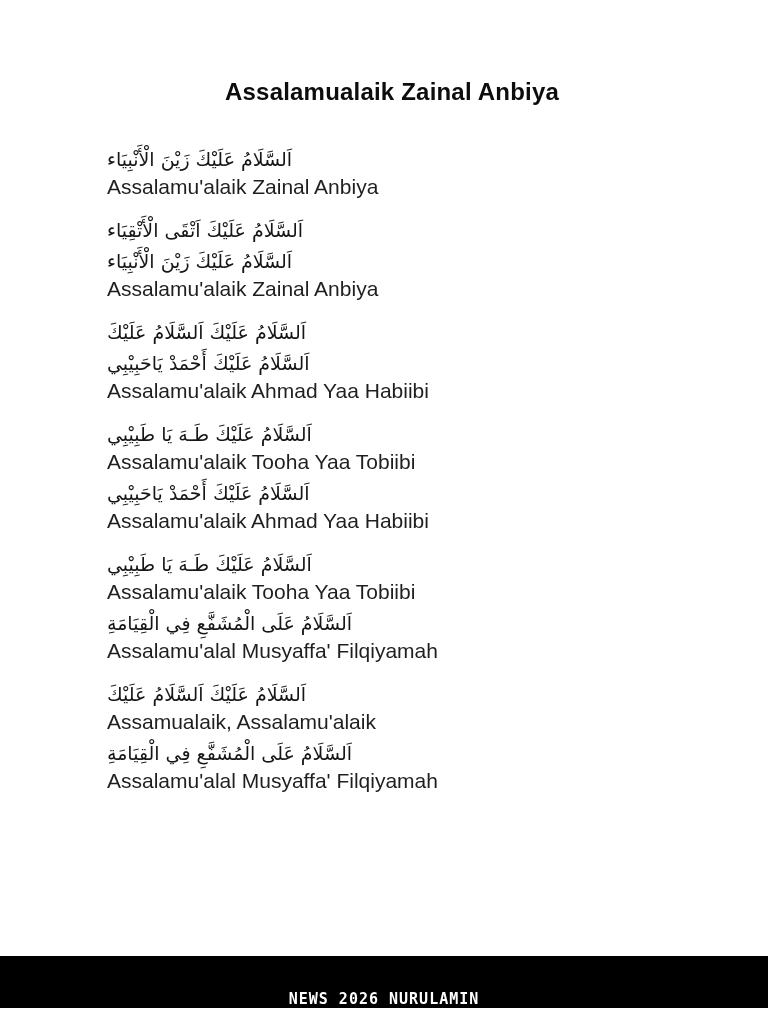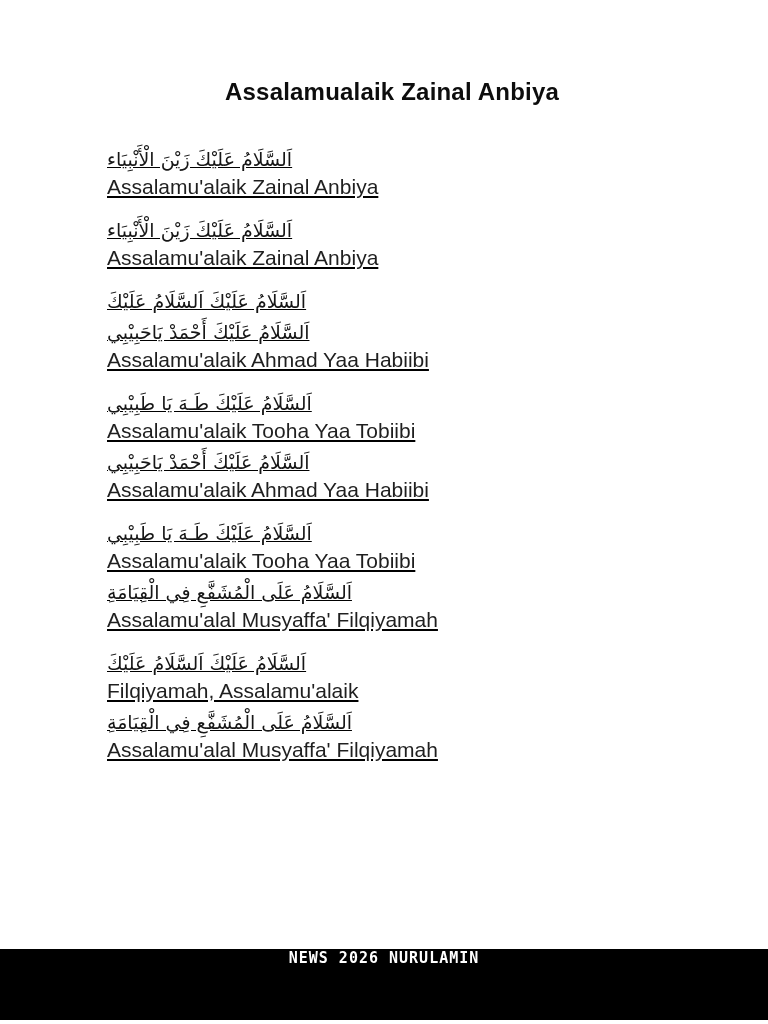--- a/index.html
+++ b/index.html
@@ -26,21 +26,21 @@
     letter-spacing: 0.2px;
   }
 
   .content {
     margin: 40px 40px 0 107px;
   }
 
   .stanza { margin-bottom: 16px; }
   .stanza:last-child { margin-bottom: 0; }
 
-  .verse { margin-bottom: 4px; text-decoration: underline; }
+  .verse { margin-bottom: 4px; }
   .stanza .verse:last-child { margin-bottom: 0; }
 
   .arabic-line {
     direction: ltr;            
     text-align: left;
     unicode-bidi: plaintext;
     font-family: "DejaVu Sans", sans-serif;
     font-size: 19px;
     line-height: 27px;
     color: #161616;
@@ -51,25 +51,25 @@
     font-size: 21px;
     line-height: 28px;
     color: #1f1f1f;
     white-space: nowrap;
   }
 
   .footer-bar {
     position: absolute;
     left: 0;
     right: 0;
-    bottom: 4px;
-    height: 71px;
+    bottom: 16px;
+    height: 52px;
     background: #000000;
     display: flex;
-    align-items: flex-start;
+    align-items: flex-end;
     justify-content: center;
   }
 
   .footer-text {
     font-family: "DejaVu Sans Mono", monospace;
     font-weight: bold;
     font-size: 15px;
     letter-spacing: 1px;
     color: #ffffff;
   }
@@ -83,20 +83,21 @@
 
   <div class="content">
       <div class="stanza">
         <div class="verse">
     <div class="arabic-line">اَلسَّلَامُ عَلَيْكَ زَيْنَ الْأَنْبِيَاء</div>
     <div class="latin-line">Assalamu'alaik Zainal Anbiya</div>
   </div>
       </div>
       <div class="stanza">
         <div class="verse">
+    <div class="arabic-line">اَلسَّلَامُ عَلَيْكَ اَتْقَى الْأَتْقِيَاء</div>
   </div>
         <div class="verse">
     <div class="arabic-line">اَلسَّلَامُ عَلَيْكَ زَيْنَ الْأَنْبِيَاء</div>
     <div class="latin-line">Assalamu'alaik Zainal Anbiya</div>
   </div>
       </div>
       <div class="stanza">
         <div class="verse">
     <div class="arabic-line">اَلسَّلَامُ عَلَيْكَ اَلسَّلَامُ عَلَيْكَ</div>
   </div>
@@ -121,21 +122,21 @@
     <div class="latin-line">Assalamu'alaik Tooha Yaa Tobiibi</div>
   </div>
         <div class="verse">
     <div class="arabic-line">اَلسَّلَامُ عَلَى الْمُشَفَّعِ فِي الْقِيَامَةِ</div>
     <div class="latin-line">Assalamu'alal Musyaffa' Filqiyamah</div>
   </div>
       </div>
       <div class="stanza">
         <div class="verse">
     <div class="arabic-line">اَلسَّلَامُ عَلَيْكَ اَلسَّلَامُ عَلَيْكَ</div>
-    <div class="latin-line">Filqiyamah, Assalamu'alaik</div>
+    <div class="latin-line">Assamualaik, Assalamu'alaik</div>
   </div>
         <div class="verse">
     <div class="arabic-line">اَلسَّلَامُ عَلَى الْمُشَفَّعِ فِي الْقِيَامَةِ</div>
     <div class="latin-line">Assalamu'alal Musyaffa' Filqiyamah</div>
   </div>
       </div>
     </div>
 
   <div class="footer-bar" style="background: rgb(0, 0, 0);">
     <span class="footer-text" style="color: rgb(255, 255, 255);">NEWS 2026 NURULAMIN</span>

